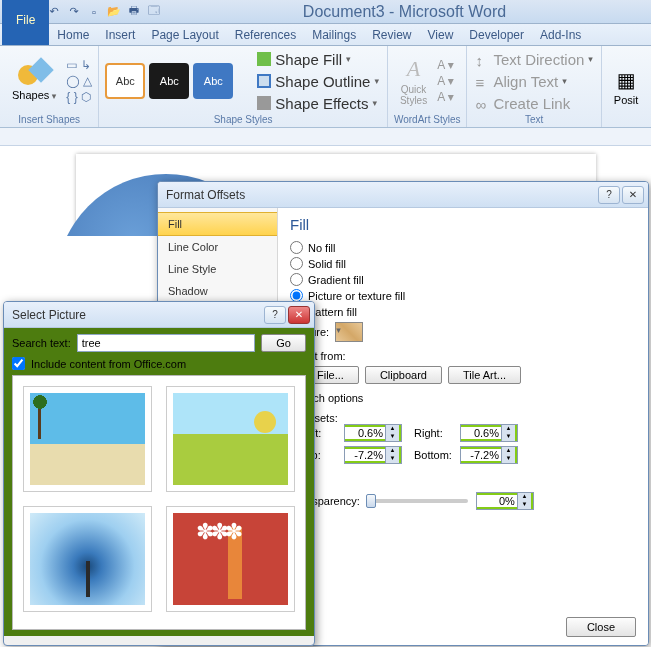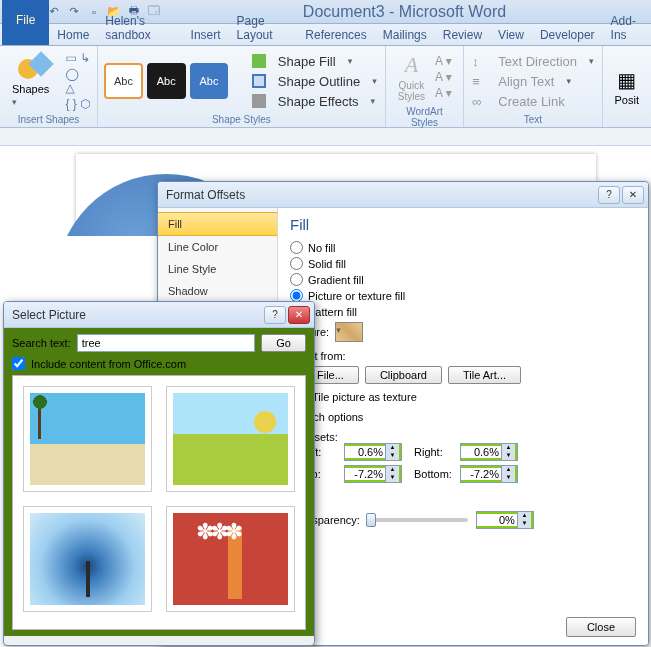--- a/index.html
+++ b/index.html
@@ -25,21 +25,21 @@
 .big-btn { display:flex; flex-direction:column; align-items:center; gap:2px; padding:4px 6px; cursor:pointer; border-radius:3px;}
 .shapes-icon { width:32px; height:26px; position:relative;}
 .shapes-icon::before { content:''; position:absolute; left:0; top:4px; width:20px; height:20px; background:#f0b93a; border-radius:50%;}
 .shapes-icon::after { content:''; position:absolute; right:0; top:0; width:18px; height:18px; background:#7fbde8; transform:rotate(45deg);}
 .small-grid { display:flex; flex-direction:column; gap:2px; font-size:12px; color:#5a7aa8;}
 .small-grid span {cursor:pointer;}
 .style-box { width:40px; height:36px; border-radius:4px; display:flex; align-items:center; justify-content:center; font-size:11px; cursor:pointer;}
 .style1 { border:2px solid #e89a3c; background:#fff; color:#333;}
 .style2 { background:#1a1a1a; color:#fff;}
 .style3 { background:#3f78c3; color:#fff;}
-.menu-item { display:flex; align-items:center; gap:12px; padding:1px 2px; font-size:13px; color:#333; cursor:pointer; white-space:nowrap;}
+.menu-item { display:flex; align-items:center; gap:4px; padding:1px 2px; font-size:15px; color:#333; cursor:pointer; white-space:nowrap;}
 .menu-item .mi-icon { width:14px; height:14px; display:inline-block;}
 .mi-green{background:#6fbf4a;}
 .mi-blue{border:2px solid #3f78c3; background:#cde;}
 .mi-grey{background:#999;}
 .disabled { color:#9a9a9a;}
 .drop::after{content:' ▾'; font-size:9px; color:#666;}
 
 
 .ruler { height:18px; background:#eef3fa; border-bottom:1px solid #c6d4e6; position:relative; font-size:8px; color:#888;}
 .doc-area { height:90px; background:#fff; position:relative; overflow:hidden; padding-left:30px;}
@@ -111,21 +111,20 @@
     <span class="qat-btn">📂</span>
     <span class="qat-btn">🖶</span>
     <span class="qat-btn">🗔</span>
   </div>
   <div class="title">Document3 - Microsoft Word</div>
 </div>
 
 <div class="tabs">
   <div class="file-tab">File</div>
   <div class="tab">Home</div>
-  <div class="tab">Helen's sandbox</div>
   <div class="tab">Insert</div>
   <div class="tab">Page Layout</div>
   <div class="tab">References</div>
   <div class="tab">Mailings</div>
   <div class="tab">Review</div>
   <div class="tab">View</div>
   <div class="tab">Developer</div>
   <div class="tab">Add-Ins</div>
 </div>
 
@@ -266,24 +265,20 @@
         <span class="texture-btn drop"></span>
       </div>
 
       <div class="section-label">Insert from:</div>
       <div class="btn-row">
         <button class="btn">File...</button>
         <button class="btn">Clipboard</button>
         <button class="btn">Tile Art...</button>
       </div>
 
-      <div class="check-row">
-          <input type="checkbox" style="">
-          <label>Tile picture as texture</label>
-        </div>
       <div class="section-label">Stretch options</div>
       <div class="section-label" style="margin-left:10px;">Offsets:</div>
       <div class="offsets">
         <span>Left:</span>
         <div class="spin">
             <input value="0.6%" style="">
             <div class="spinbtns">
               <div class="sb">▲</div>
               <div class="sb">▼</div>
             </div>

